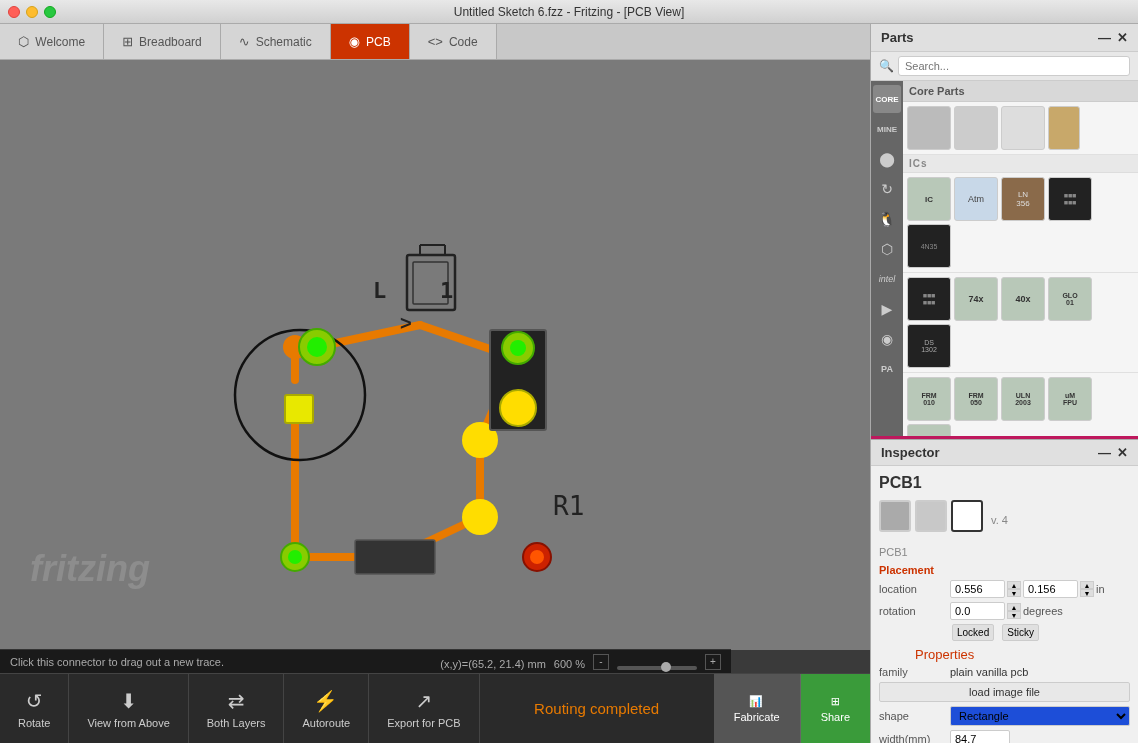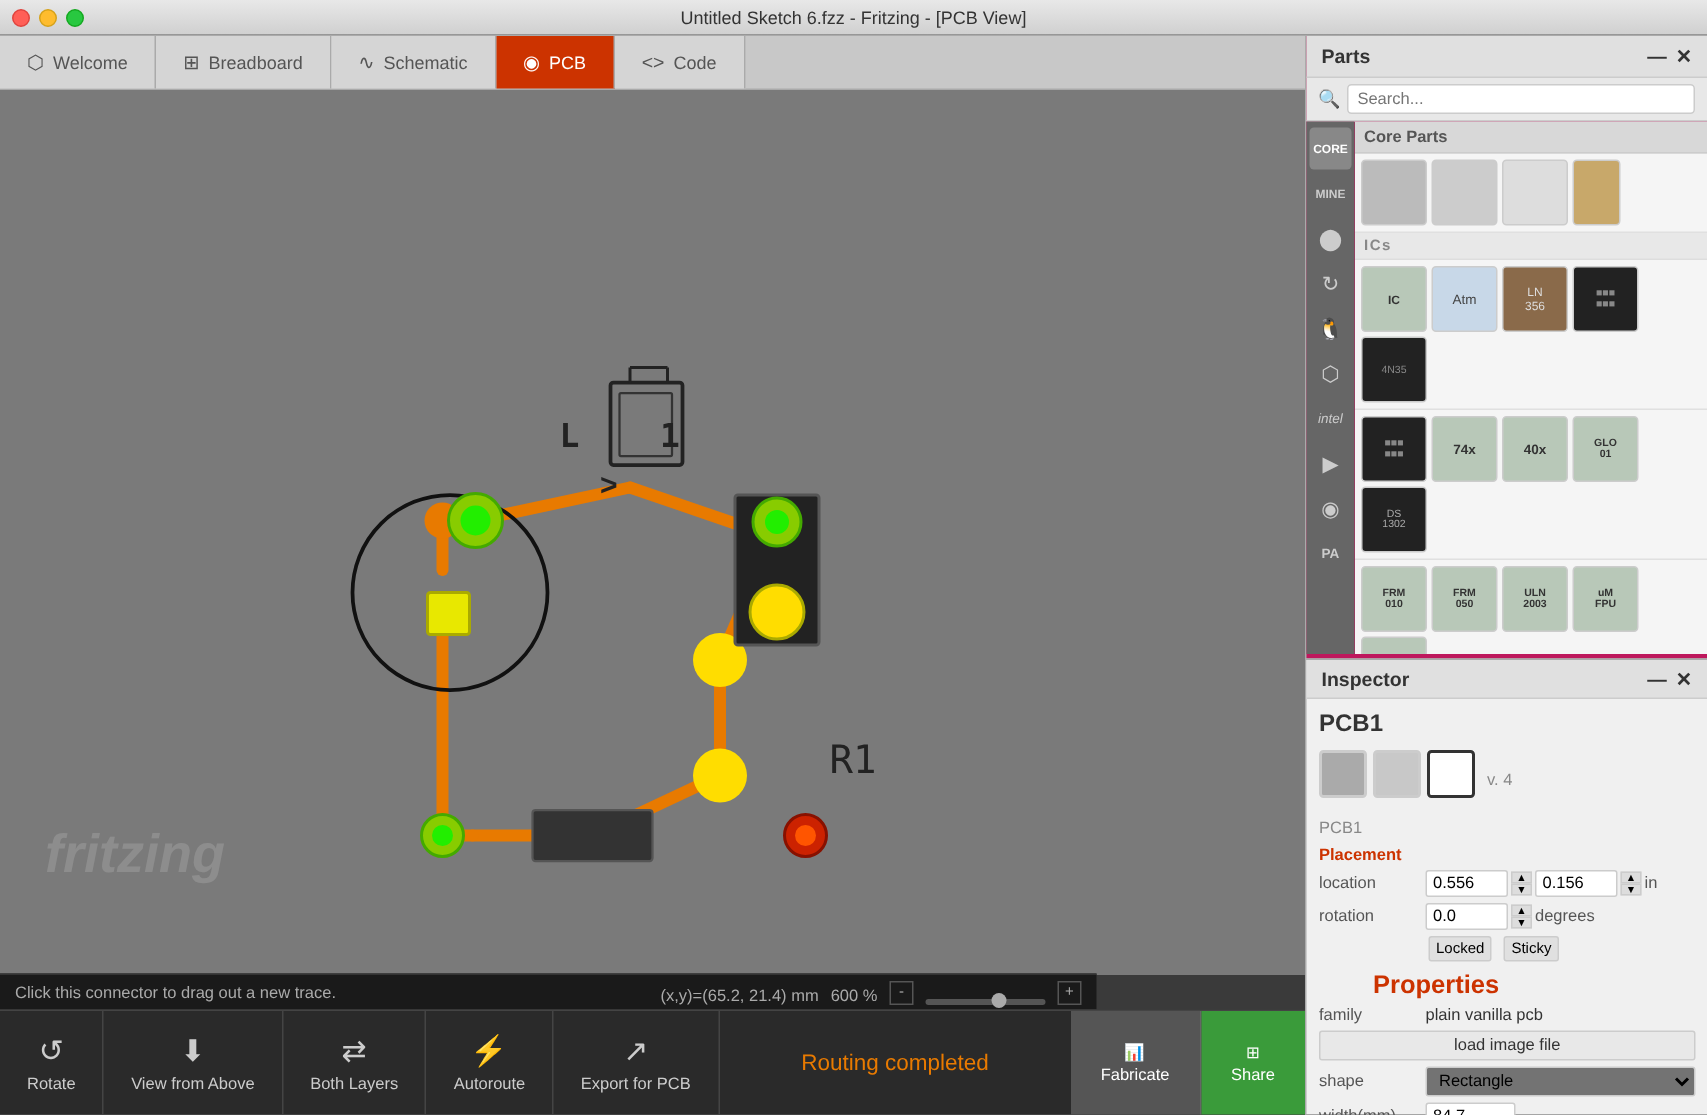--- a/index.html
+++ b/index.html
@@ -158,25 +158,25 @@
     .placement-label { color: #cc3300; font-weight: 600; font-size: 11px; margin: 6px 0 4px; }
     .prop-row { display: flex; align-items: center; margin-bottom: 4px; gap: 6px; }
     .prop-label { width: 65px; color: #555; font-size: 11px; flex-shrink: 0; }
     .prop-value { display: flex; align-items: center; gap: 2px; }
     .num-input { width: 55px; border: 1px solid #ccc; border-radius: 2px; padding: 2px 4px; font-size: 11px; background: white; }
     .num-spinners { display: flex; flex-direction: column; }
     .spin-btn { width: 14px; height: 8px; background: #ddd; border: 1px solid #ccc; font-size: 7px; cursor: pointer; display: flex; align-items: center; justify-content: center; }
     .unit-label { color: #555; font-size: 11px; }
     .locked-row { display: flex; gap: 8px; margin: 4px 0; }
     .locked-btn { padding: 2px 4px; background: #e0e0e0; border: 1px solid #ccc; border-radius: 2px; font-size: 10px; cursor: pointer; text-align: center; }
-    .properties-label { color: #cc3300; font-weight: 700; font-size: 17px; margin: 6px 0 4px; padding-left: 36px; }
+    .properties-label { color: #cc3300; font-weight: 400; font-size: 13px; margin: 6px 0 4px; padding-left: 36px; }
     .family-row { display: flex; align-items: center; gap: 6px; margin-bottom: 4px; }
     .load-btn { width: 100%; padding: 3px; background: #e8e8e8; border: 1px solid #ccc; border-radius: 2px; font-size: 11px; cursor: pointer; margin-bottom: 4px; text-align: center; }
     .shape-row { display: flex; align-items: center; gap: 6px; }
-    .shape-select { flex: 1; border: 1px solid #ccc; border-radius: 2px; padding: 2px 4px; font-size: 11px; background: #737373; }
+    .shape-select { flex: 1; border: 1px solid #ccc; border-radius: 2px; padding: 2px 4px; font-size: 11px; background: #1d4ed8; }
     .width-row { display: flex; align-items: center; gap: 6px; margin-top: 4px; }
 
     
     #circuit-svg { position: absolute; top: 0; left: 0; width: 100%; height: 100%; }
   </style>
 </head>
 <body>
 
 <div id="titlebar">
   <div class="traffic-lights">

